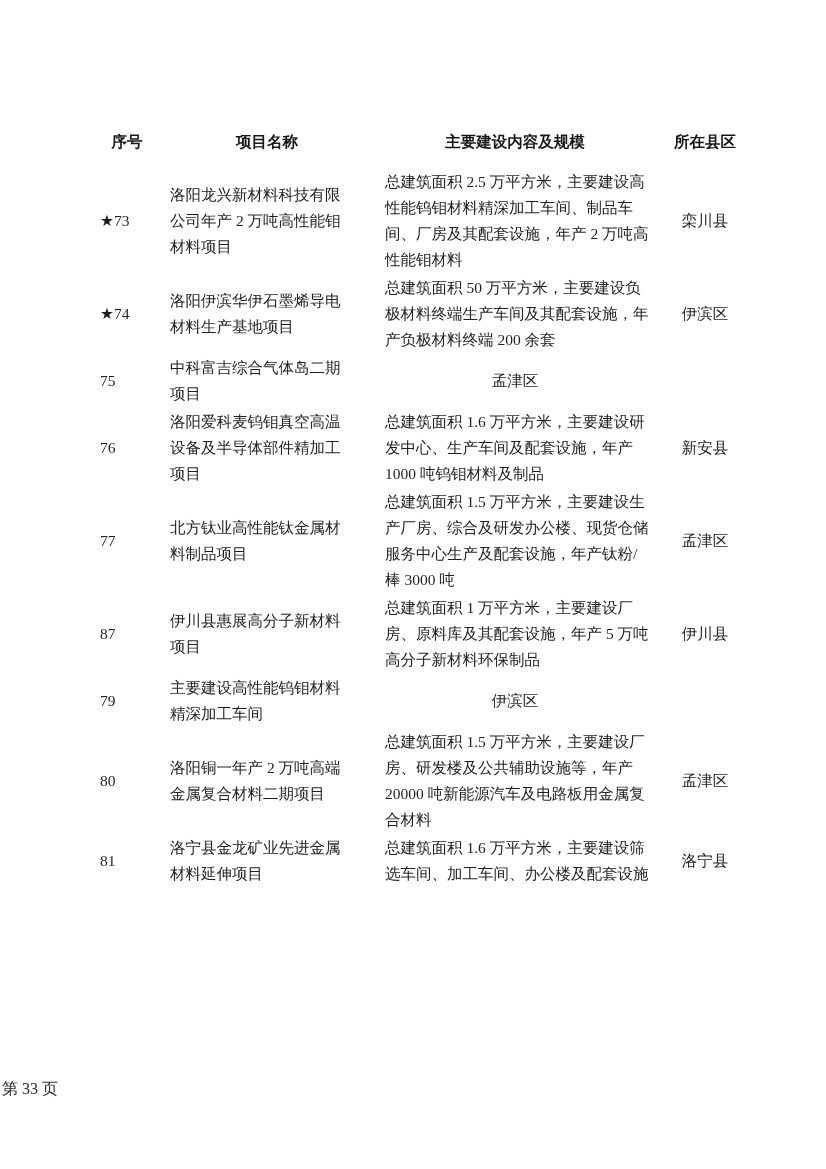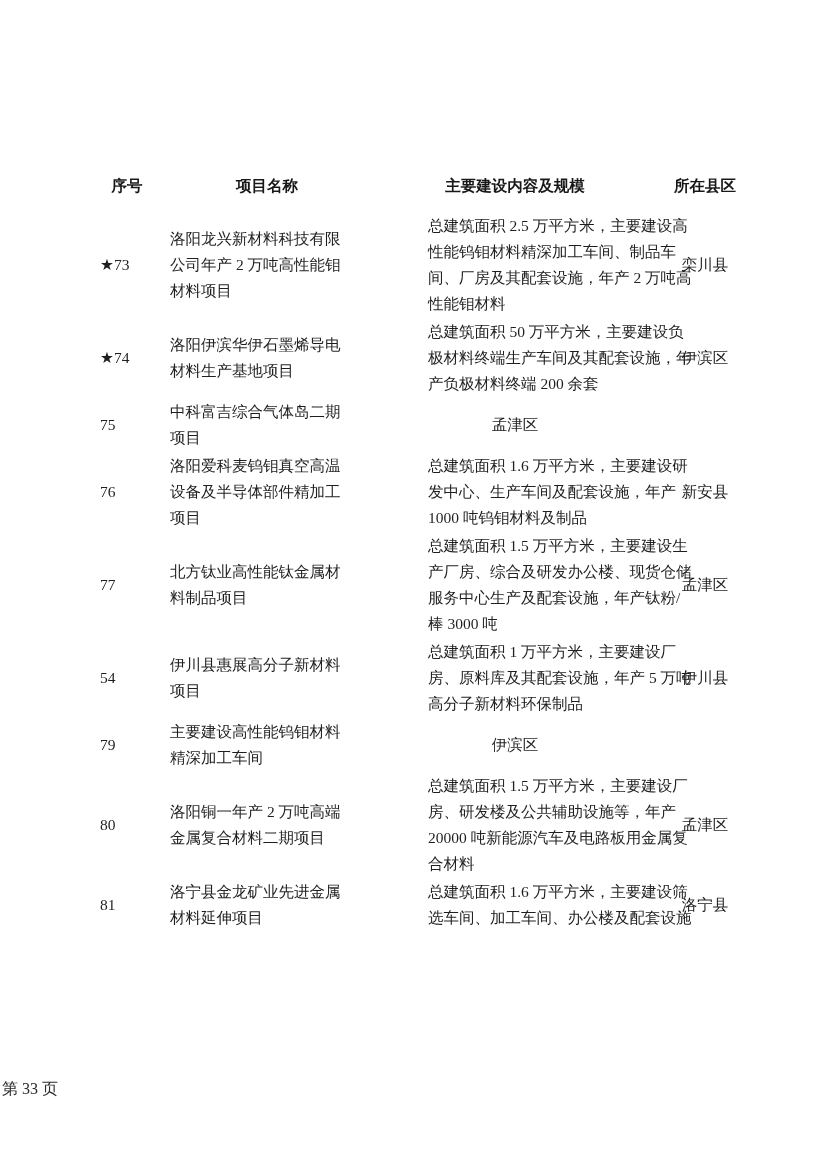--- a/index.html
+++ b/index.html
@@ -16,21 +16,20 @@
   }
   .doc-table {
     position: absolute;
     top: 129px;
     left: 100px;
     width: 660px;
   }
   .grid-row {
     display: grid;
     grid-template-columns: 54px 226px 270px 110px;
-    margin-top: 44px;
   }
   .header-row {
     font-family: "Liberation Sans", "DejaVu Sans", sans-serif;
     font-weight: 700;
     font-size: 15.5px;
     line-height: 26px;
     color: #181818;
   }
   .header-row .hcell { text-align: center; }
   .rows-body { margin-top: 13px; }
@@ -41,21 +40,21 @@
     padding: 1px 0;
   }
   .cell {
     font-size: 15.5px;
     line-height: 26px;
   }
   .cell.no { text-align: left; }
   .cell.name { padding-left: 16px; }
   .cell.name .inner { width: 176px; }
   .cell.content { padding-left: 5px; }
-  .cell.content .inner { width: 266px; margin-left: 43px; }
+  .cell.content .inner { width: 266px; }
   .cell.district { text-align: center; }
   .page-footer {
     position: absolute;
     top: 1076px;
     left: 2px;
     width: 826px;
     text-align: left;
     font-size: 16px;
     line-height: 26px;
     color: #2a2a2a;
@@ -118,21 +117,21 @@
     <div class="cell name">
       <div class="inner">北方钛业高性能钛金属材料制品项目</div>
     </div>
     <div class="cell content">
       <div class="inner">总建筑面积 1.5 万平方米，主要建设生产厂房、综合及研发办公楼、现货仓储服务中心生产及配套设施，年产钛粉/棒 3000 吨</div>
     </div>
     <div class="cell district">孟津区</div>
   </div>
 
   <div class="row">
-    <div class="cell no">54</div>
+    <div class="cell no">87</div>
     <div class="cell name">
       <div class="inner">伊川县惠展高分子新材料项目</div>
     </div>
     <div class="cell content">
       <div class="inner">总建筑面积 1 万平方米，主要建设厂房、原料库及其配套设施，年产 5 万吨高分子新材料环保制品</div>
     </div>
     <div class="cell district">伊川县</div>
   </div>
 
   <div class="row">

